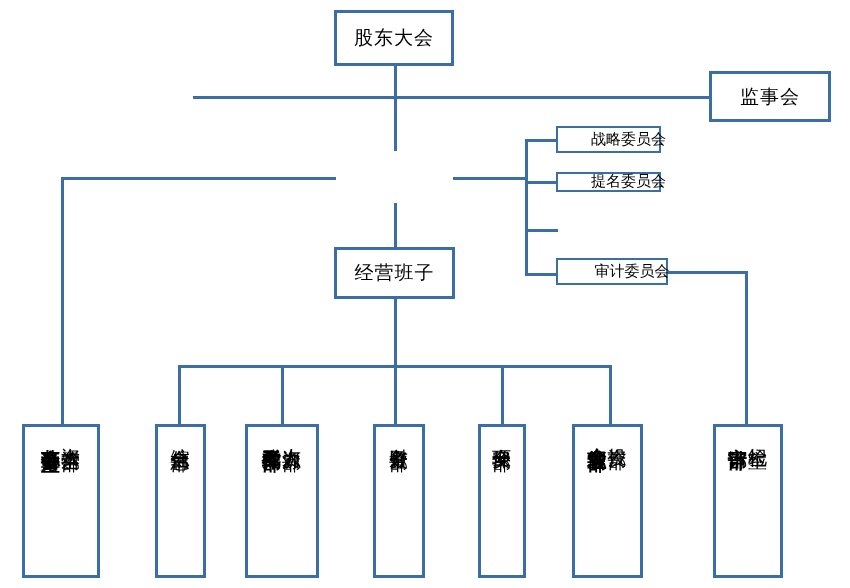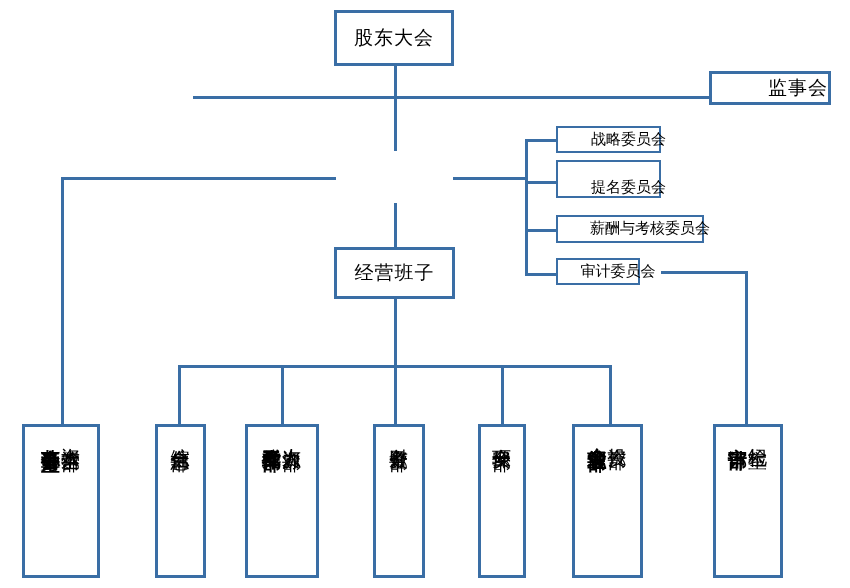--- a/index.html
+++ b/index.html
@@ -121,42 +121,39 @@
   <div class="ln h" style="left: 478px; top: 424px; width: 48px; background: rgb(58, 110, 165);"></div>
 
   <div class="ln v" style="left: 609px; top: 365px; height: 59px; background: rgb(58, 110, 165);"></div>
   <div class="ln h" style="left: 572px; top: 424px; width: 71px; background: rgb(58, 110, 165);"></div>
 
   <div class="box" style="left: 334px; top: 10px; width: 120px; height: 56px; border-color: rgb(58, 110, 165);">
     <span class="lbl">股东大会</span>
   </div>
 
 
-  <div class="box" style="left: 709px; top: 71px; width: 122px; height: 34px; border-color: rgb(58, 110, 165); justify-content: flex-end;">
+  <div class="box" style="left: 709px; top: 71px; width: 122px; height: 51px; border-color: rgb(58, 110, 165);">
     <span class="lbl">监事会</span>
   </div>
 
 
   <div class="box" style="left: 334px; top: 247px; width: 121px; height: 52px; border-color: rgb(58, 110, 165); align-items: center;">
     <span class="lbl">经营班子</span>
   </div>
 
   <div class="box small thin" style="left: 556px; top: 126px; width: 105px; height: 27px; border-color: rgb(58, 110, 165);">
     <span class="lbl">战略委员会</span>
   </div>
 
-  <div class="box small thin" style="left: 556px; top: 160px; width: 105px; height: 38px; border-color: rgb(58, 110, 165); align-items: flex-end;">
+  <div class="box small thin" style="left: 556px; top: 172px; width: 105px; height: 20px; border-color: rgb(58, 110, 165);">
     <span class="lbl">提名委员会</span>
   </div>
 
-  <div class="box small thin" style="left: 556px; top: 215px; width: 148px; height: 28px; border-color: rgb(58, 110, 165);">
-    <span class="lbl">薪酬与考核委员会</span>
-  </div>
 
-  <div class="box small thin" style="left: 556px; top: 258px; width: 84px; height: 27px; border-color: rgb(58, 110, 165);">
+  <div class="box small thin" style="left: 556px; top: 258px; width: 112px; height: 27px; border-color: rgb(58, 110, 165);">
     <span class="lbl">审计委员会</span>
   </div>
 
   <div class="vbox" style="left: 22px; top: 424px; width: 78px; height: 154px; border-color: rgb(58, 110, 165);">
     <span class="vlbl">资本运营部</span>
     <span class="vlbl alt">董事会办公室</span>
   </div>
 
   <div class="vbox" style="left: 155px; top: 424px; width: 51px; height: 154px; border-color: rgb(58, 110, 165);">
     <span class="vlbl">综合信息部</span>

